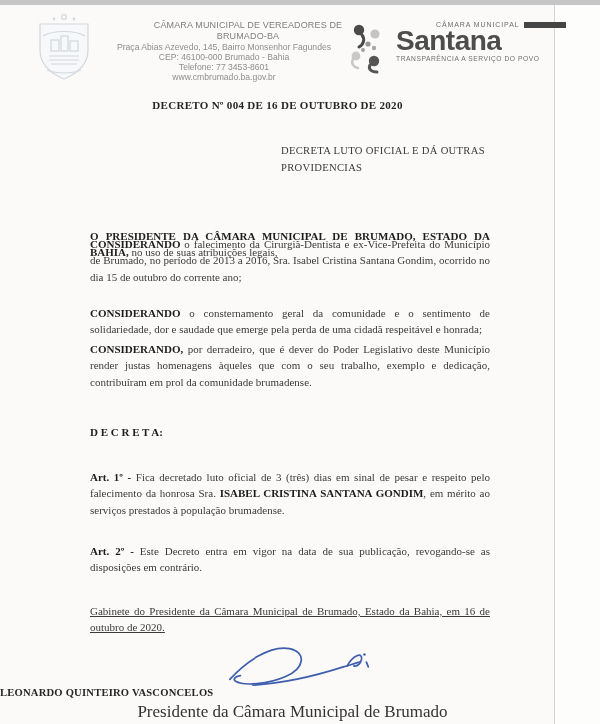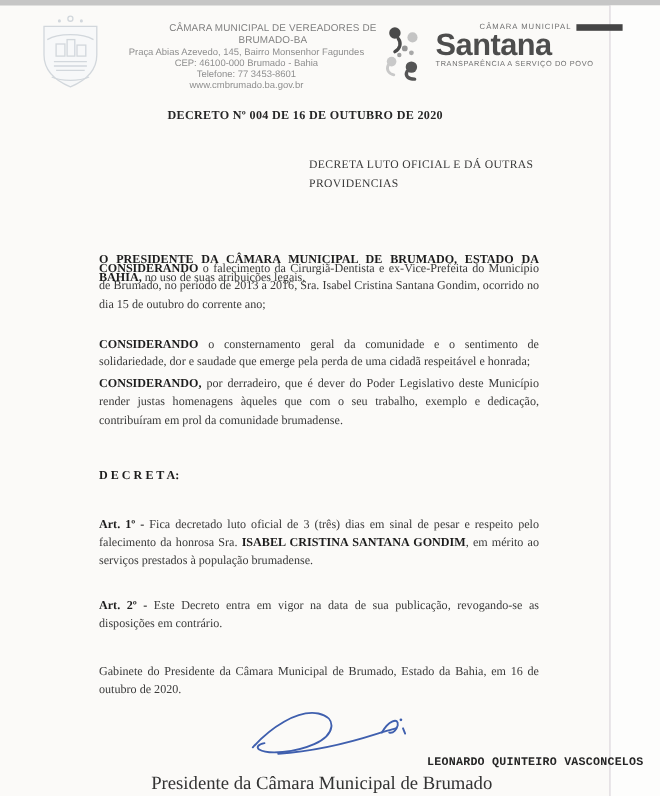--- a/index.html
+++ b/index.html
@@ -42,22 +42,22 @@
   .block {
     position:absolute; left:90px; width:400px; text-align:justify;
     font-size:11px; line-height:16.3px; color:#3a3a3a;
   }
   .block b { color:#1d1d1d; }
   .decreta-heading { font-weight:bold; color:#1d1d1d; text-align:left; }
 
   
   .signature { position:absolute; left:222px; top:640px; width:158px; height:50px; }
   .signer-name {
-    position:absolute; top:687px; left:0; width:585px; text-align:right;
-    font-weight:bold; font-size:10.6px; color:#262626; letter-spacing:0.2px;font-family:Liberation Mono, monospace;
+    position:absolute; top:687px; left:0; width:585px; text-align:left;
+    font-weight:bold; font-size:10.6px; color:#262626; letter-spacing:0.2px;
   }
   .signer-role {
     position:absolute; top:702px; left:0; width:585px; text-align:center;
     font-size:17px; color:#333333;
   }
 </style>
 </head>
 <body>
 
 <div class="page">
@@ -135,21 +135,21 @@
   <div class="block decreta-heading" style="top:424px;">D E C R E T A:</div>
 
   <div class="block" style="top:469px;">
     <b>Art. 1º -</b><span> Fica decretado luto oficial de 3 (três) dias em sinal de pesar e respeito pelo falecimento da honrosa Sra. </span><b>ISABEL CRISTINA SANTANA GONDIM</b><span>, em mérito ao serviços prestados à população brumadense.</span>
   </div>
 
   <div class="block" style="top:543px;">
     <b>Art. 2º -</b><span> Este Decreto entra em vigor na data de sua publicação, revogando-se as disposições em contrário.</span>
   </div>
 
-  <div class="block" style="top:603px;">Gabinete do Presidente da Câmara Municipal de Brumado, Estado da Bahia, em 16 de outubro de 2020.</div>
+  <div class="block" style="top:603px;text-decoration:underline;">Gabinete do Presidente da Câmara Municipal de Brumado, Estado da Bahia, em 16 de outubro de 2020.</div>
 
   <svg class="signature" viewBox="0 0 160 52">
     <g stroke="#3f5fae" stroke-width="1.8" fill="none" stroke-linecap="round">
       <path d="M6 41 C22 23 48 5 68 9 C86 13 84 29 64 38 C46 46 20 48 12 43 C9 41 11 38 17 37"></path>
       <path d="M30 47 C62 45 96 37 124 28 C131 26 137 24 141 23"></path>
       <path d="M128 27 C134 16 144 12 143 20 C142 24 139 28 135 27"></path>
       <path d="M148 23 L150 28"></path>
     </g>
     <circle cx="146" cy="15" r="1.3" fill="#3f5fae"></circle>
   </svg>

